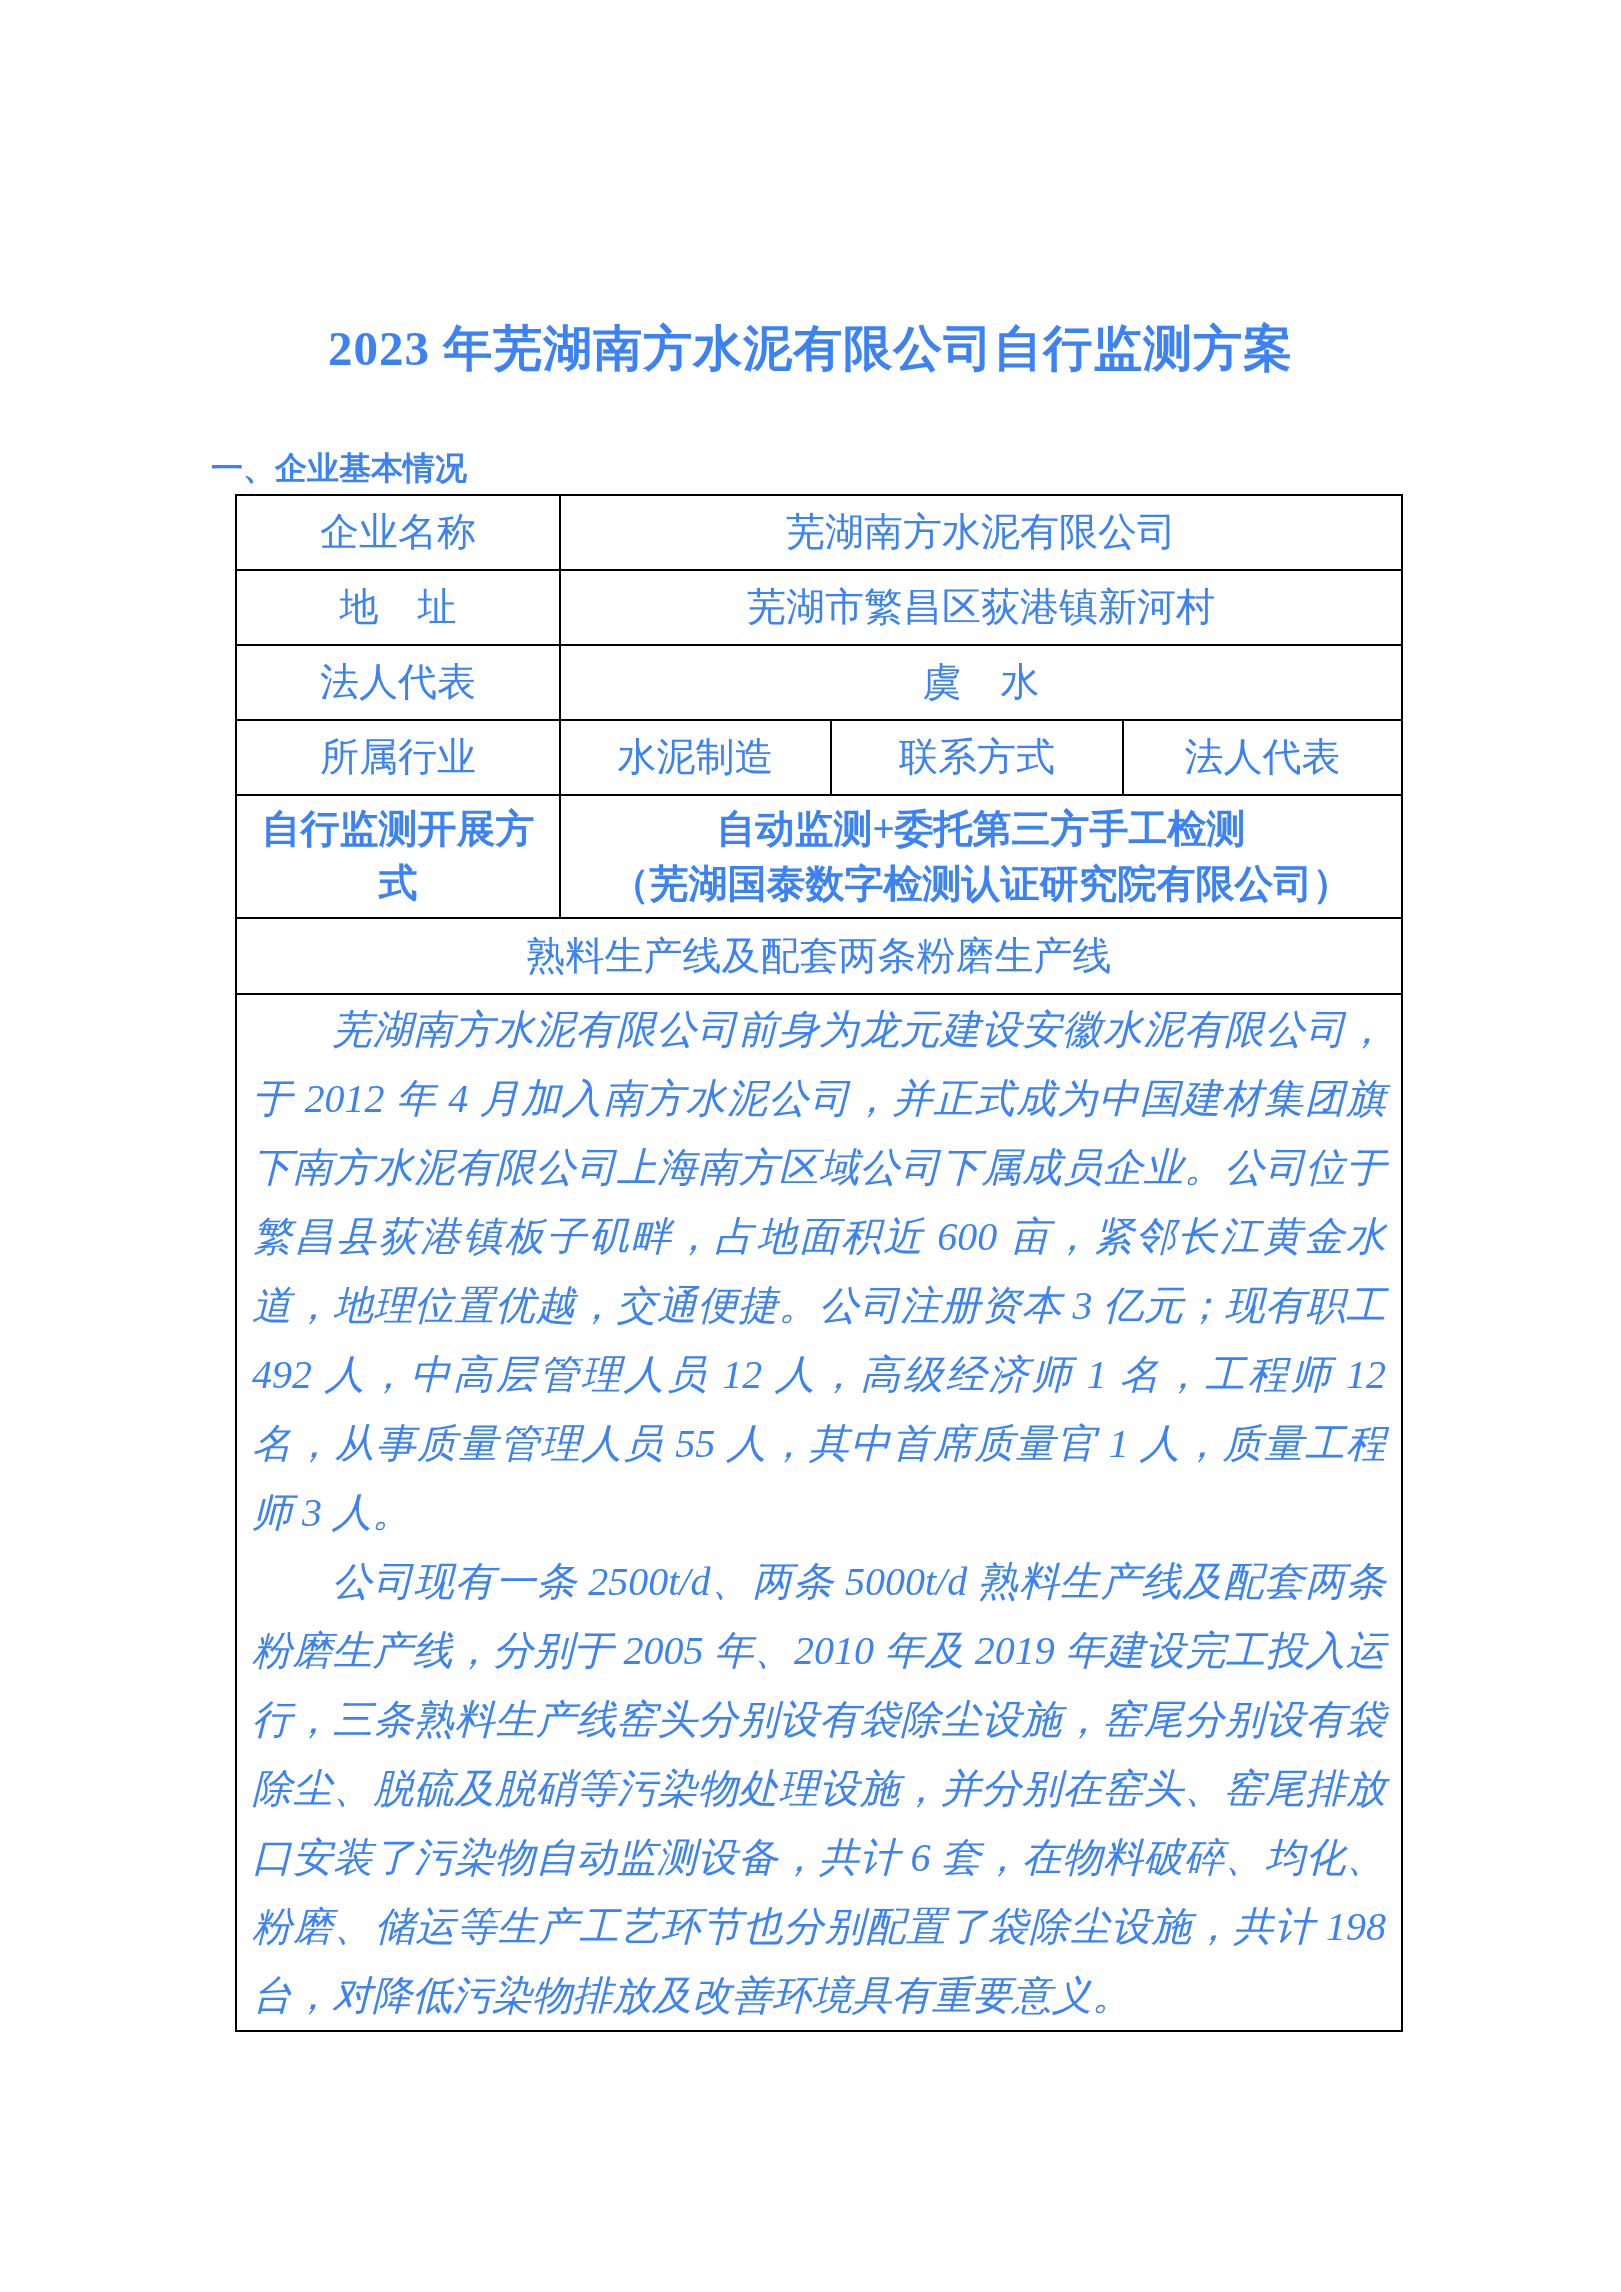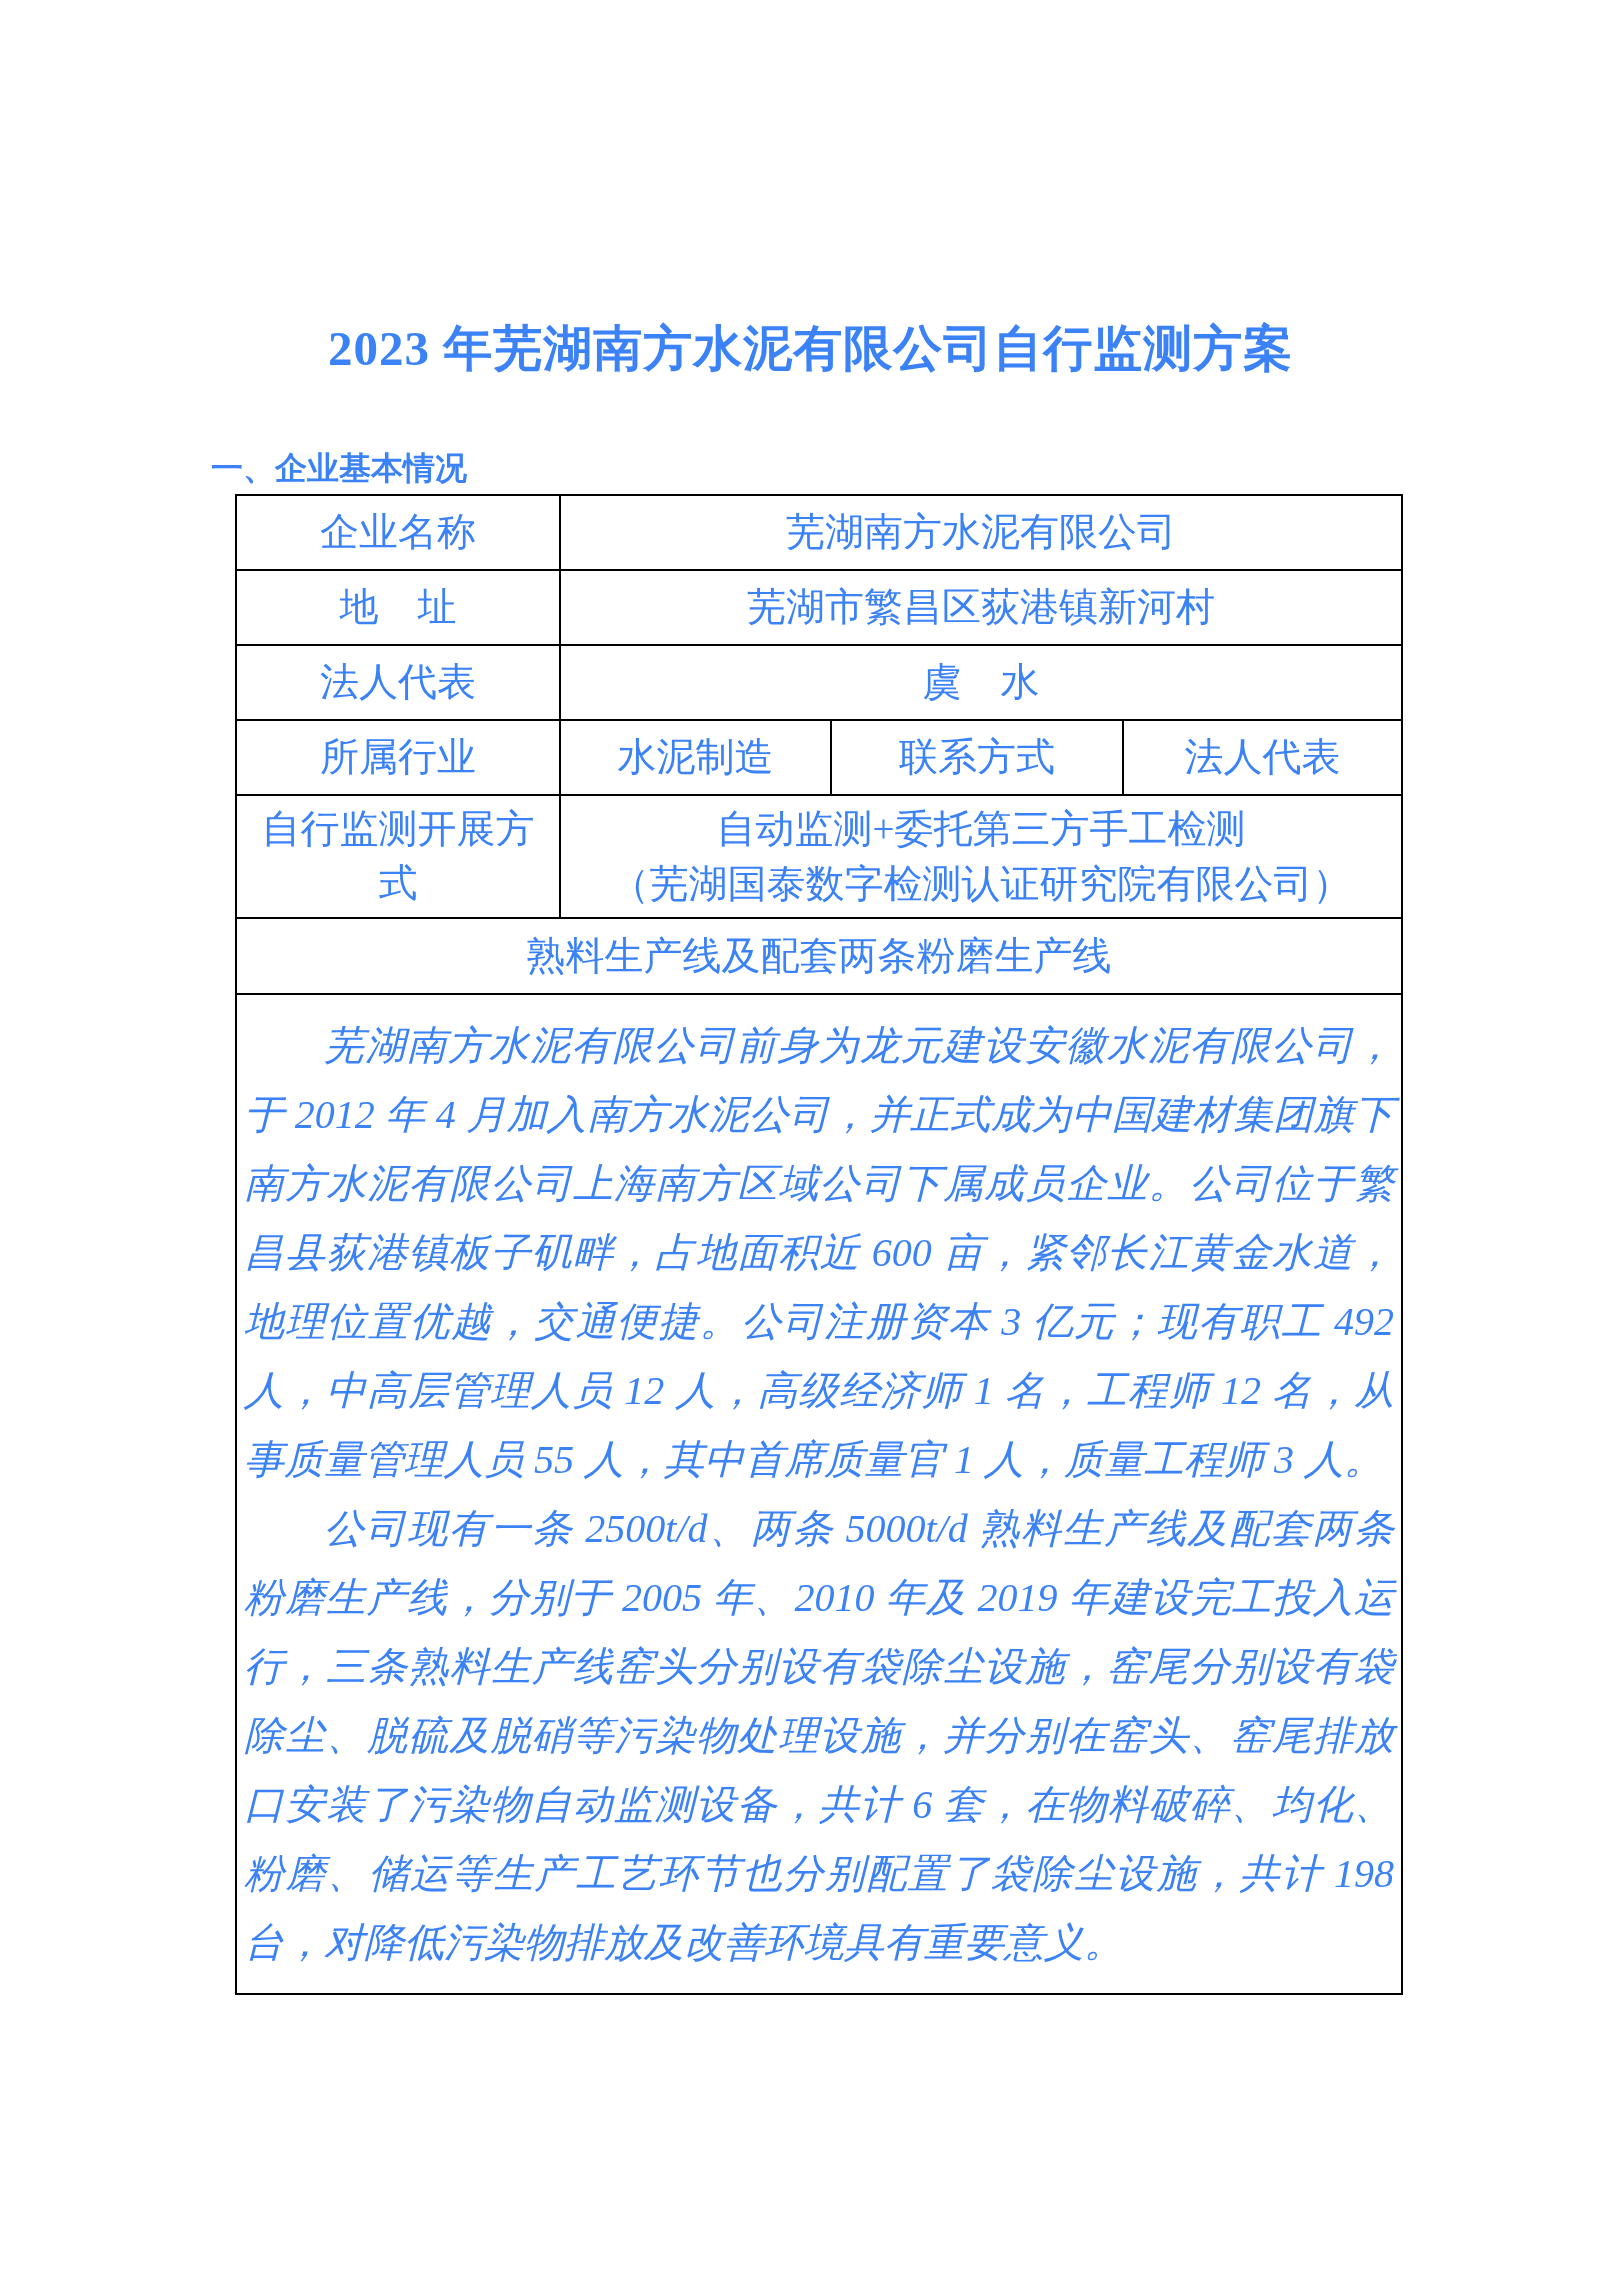--- a/index.html
+++ b/index.html
@@ -32,26 +32,26 @@
     margin: 2.9px 0 0 235px;
     width: 1166px;
     border-collapse: collapse;
     table-layout: fixed;
   }
   table.company-table td {
     border: 2px solid #000000;
     text-align: center;
     vertical-align: middle;
     font-size: 39px;
-    padding: 0 7px;
+    padding: 0 15px;
     box-sizing: border-box;
     overflow: hidden;
   }
   td.h77 { height: 75px; }
-  td.h125 { height: 123px; }
+  td.h125 { height: 123px; font-weight: bold; }
   td.h78 { height: 76px; }
   .two-line div { line-height: 55px; }
   td.intro-cell {
     height: 1000px;
     vertical-align: top;
     text-align: left;
     padding: 33px 15.7px 0 15.7px;
     font-style: italic;
   }
   .intro-cell p {

